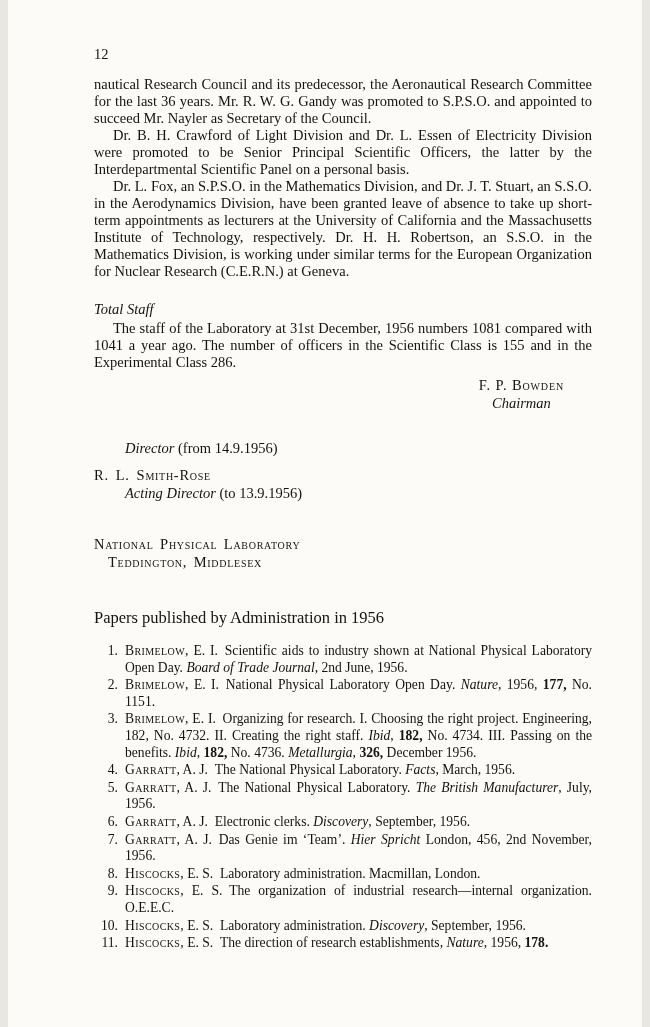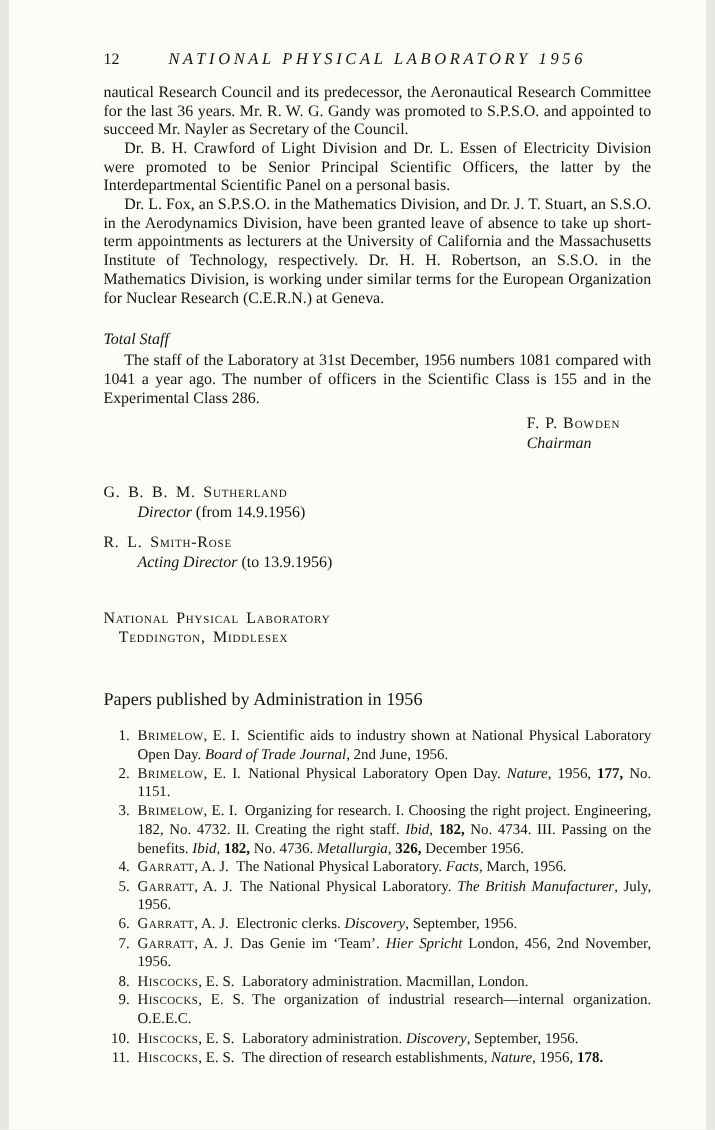--- a/index.html
+++ b/index.html
@@ -56,20 +56,21 @@
     line-height: 17px;
   }
 
   
   .signature-wrap {
     display: flex;
     justify-content: flex-end;
     margin: 5px 28px 0 0;
   }
   .signature {
+    text-align: center;
     font-size: 14.5px;
     line-height: 18px;
   }
   .sig-name { font-variant: small-caps; letter-spacing: 0.06em; }
   .sig-role { font-style: italic; }
 
   
   .officials { margin-top: 27px; }
   .official { margin-bottom: 9px; }
   .official-name {
@@ -122,41 +123,39 @@
   .b { font-weight: bold; }
   .sc { font-variant: small-caps; letter-spacing: 0.03em; }
 </style>
 </head>
 <body>
 
 <div class="page">
 
   <div class="running-head">
     <span class="page-num">12</span>
-    <span class="running-title">NATIONAL PHYSICAL LABORATORY 1956</span>
     <span class="head-spacer"></span>
   </div>
 
   <p class="body-par"><span>nautical Research Council and its predecessor, the Aeronautical Research Committee for the last 36 years. Mr. R. W. G. Gandy was promoted to S.P.S.O. and appointed to succeed Mr. Nayler as Secretary of the Council.</span></p>
   <p class="body-par indent"><span>Dr. B. H. Crawford of Light Division and Dr. L. Essen of Electricity Division were promoted to be Senior Principal Scientific Officers, the latter by the Interdepartmental Scientific Panel on a personal basis.</span></p>
   <p class="body-par indent"><span>Dr. L. Fox, an S.P.S.O. in the Mathematics Division, and Dr. J. T. Stuart, an S.S.O. in the Aerodynamics Division, have been granted leave of absence to take up short-term appointments as lecturers at the University of California and the Massachusetts Institute of Technology, respectively. Dr. H. H. Robertson, an S.S.O. in the Mathematics Division, is working under similar terms for the European Organization for Nuclear Research (C.E.R.N.) at Geneva.</span></p>
 
   <div class="section-head">Total Staff</div>
   <p class="body-par indent"><span>The staff of the Laboratory at 31st December, 1956 numbers 1081 compared with 1041 a year ago. The number of officers in the Scientific Class is 155 and in the Experimental Class 286.</span></p>
 
   <div class="signature-wrap">
     <div class="signature">
       <div class="sig-name">F. P. Bowden</div>
       <div class="sig-role">Chairman</div>
     </div>
   </div>
 
   <div class="officials">
     <div class="official">
-      <div class="official-name">G. B. B. M. Sutherland</div>
       <div class="official-role"><span class="i">Director</span><span> (from 14.9.1956)</span></div>
     </div>
     <div class="official">
       <div class="official-name">R. L. Smith-Rose</div>
       <div class="official-role"><span class="i">Acting Director</span><span> (to 13.9.1956)</span></div>
     </div>
   </div>
 
 
   <div class="address">

